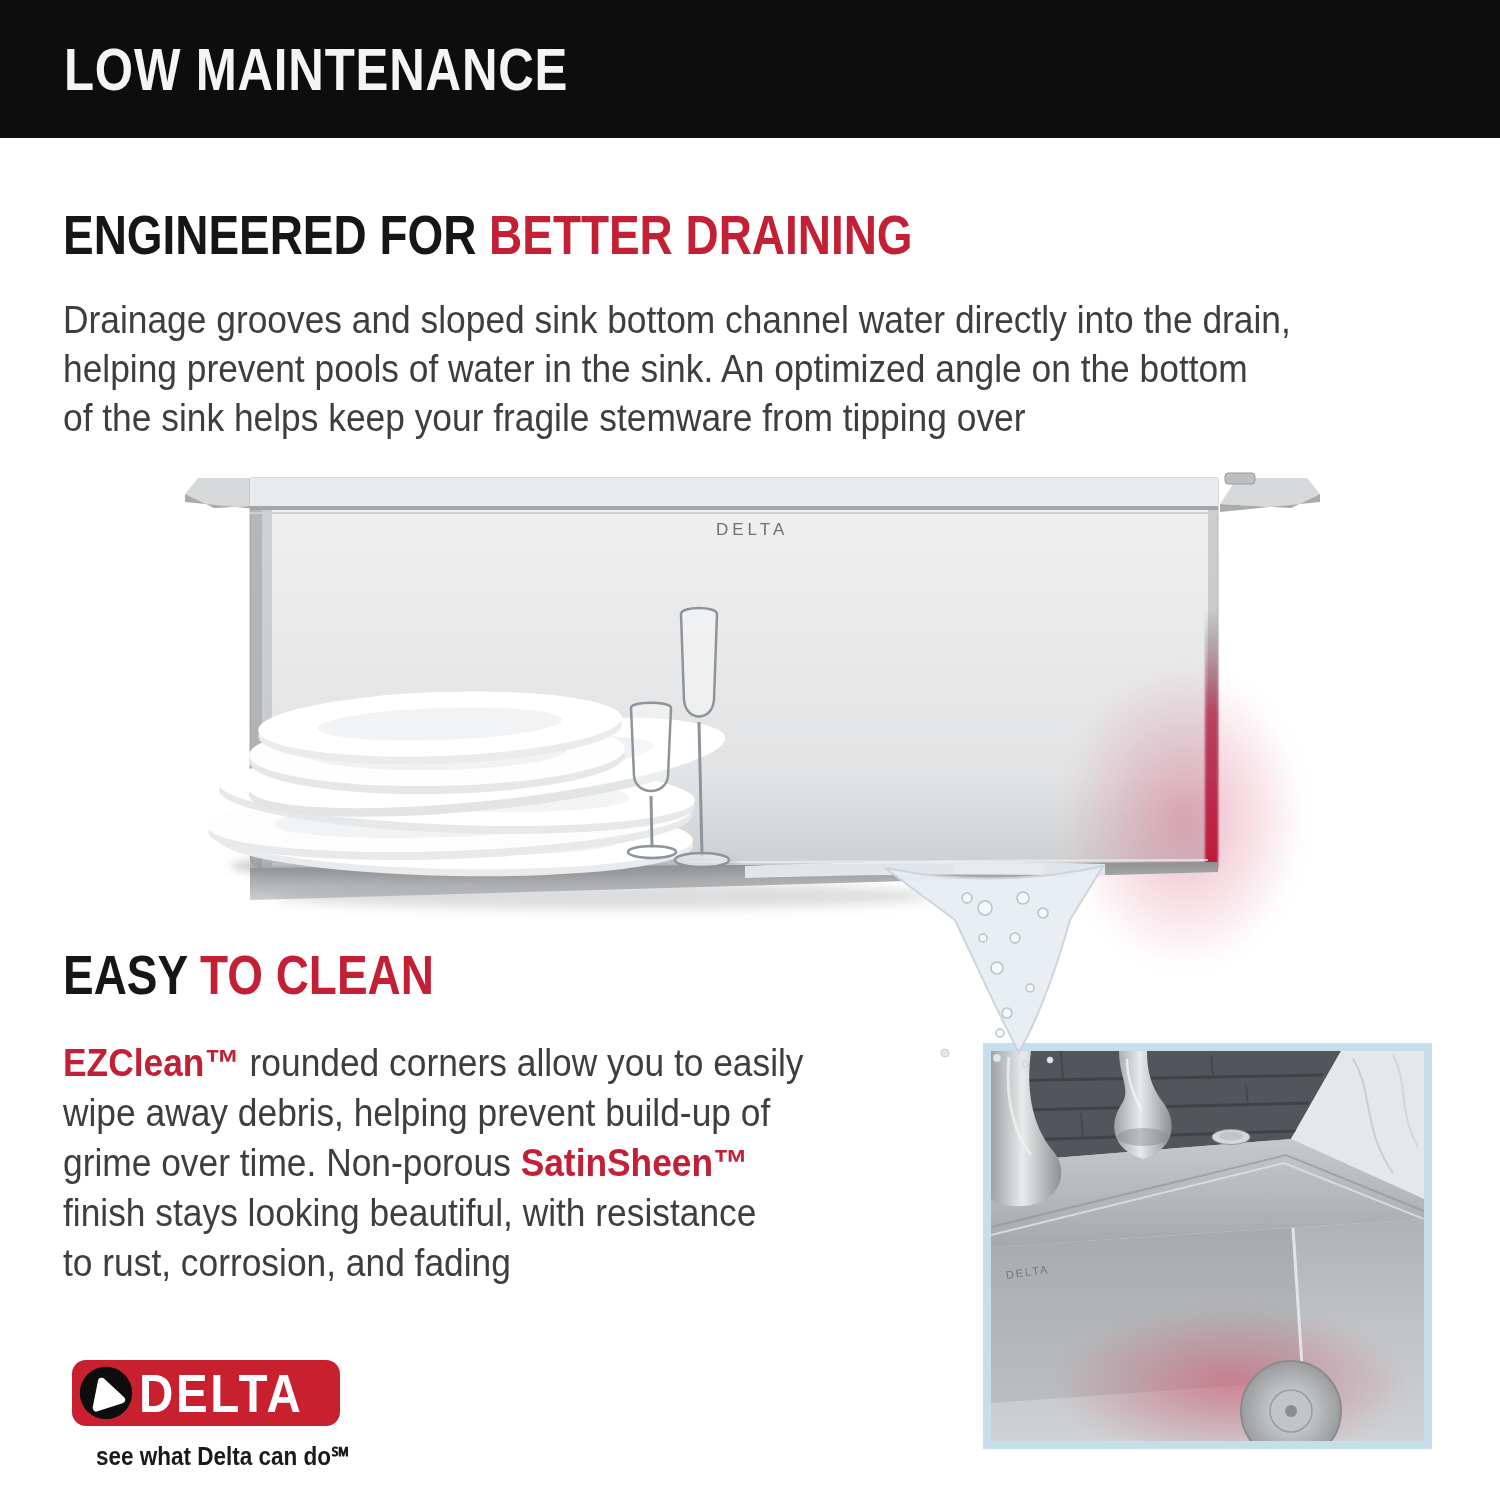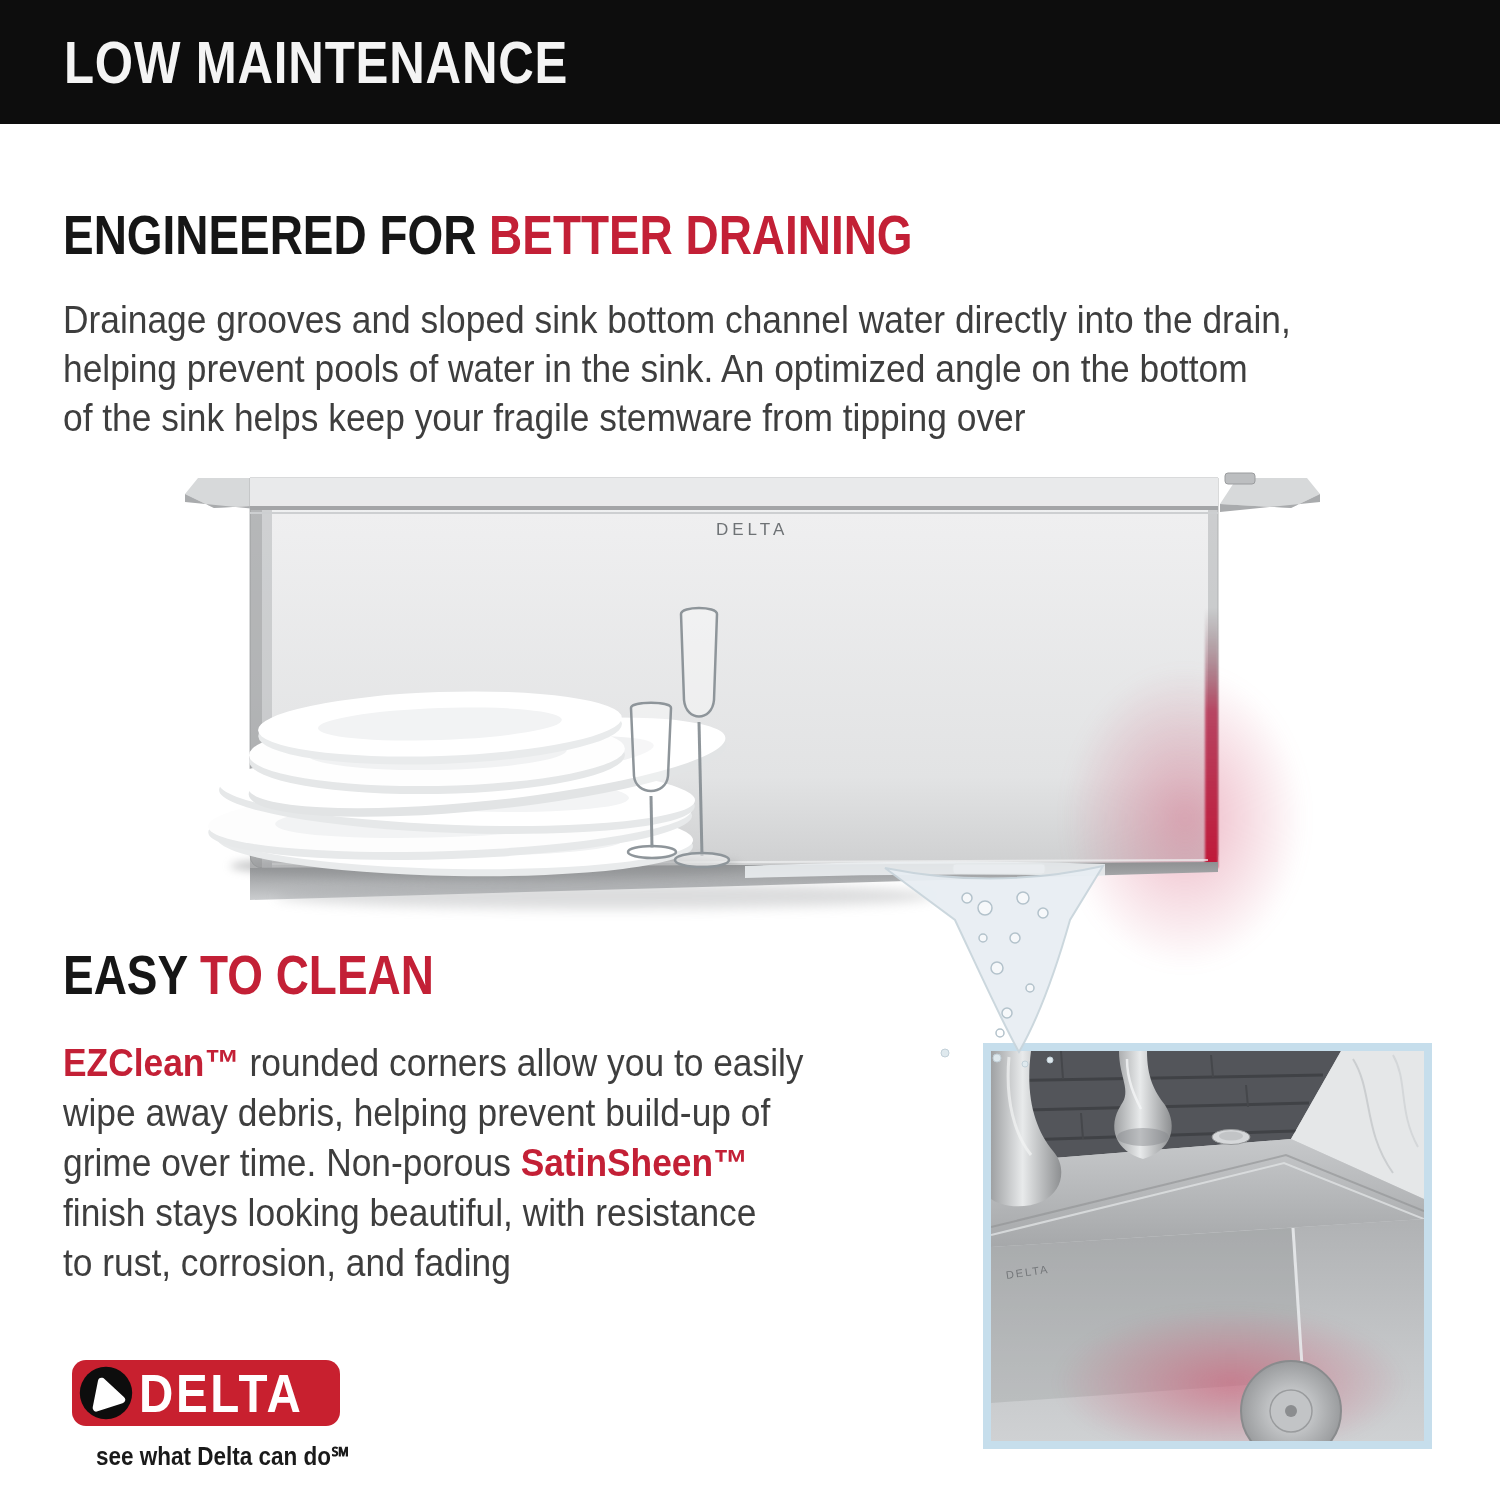--- a/index.html
+++ b/index.html
@@ -3,21 +3,21 @@
 <meta charset="utf-8">
 <style>
   html,body{margin:0;padding:0;}
   body{
     width:1500px;height:1500px;position:relative;overflow:hidden;
     background:#ffffff;font-family:"Liberation Sans", sans-serif;
   }
   .abs{position:absolute;}
 
   
-  .banner{left:0;top:0;width:1500px;height:124px;background:#0D0D0D;display:flex;align-items:center;z-index:5;}
+  .banner{left:0;top:0;width:1500px;height:138px;background:#0D0D0D;display:flex;align-items:center;z-index:5;}
   .banner-title{
     margin-left:64px;color:#F4F4F4;font-size:60px;font-weight:bold;white-space:nowrap;
     transform:scaleX(.82);transform-origin:left center;letter-spacing:1px;
   }
 
   
   .h2{position:absolute;left:63px;font-size:56px;font-weight:bold;color:#161616;white-space:nowrap;
       transform:scaleX(.82);transform-origin:left top;line-height:1.05;}
   .h2 .red{color:#C32036;}
   #h2-draining{top:206px;}

